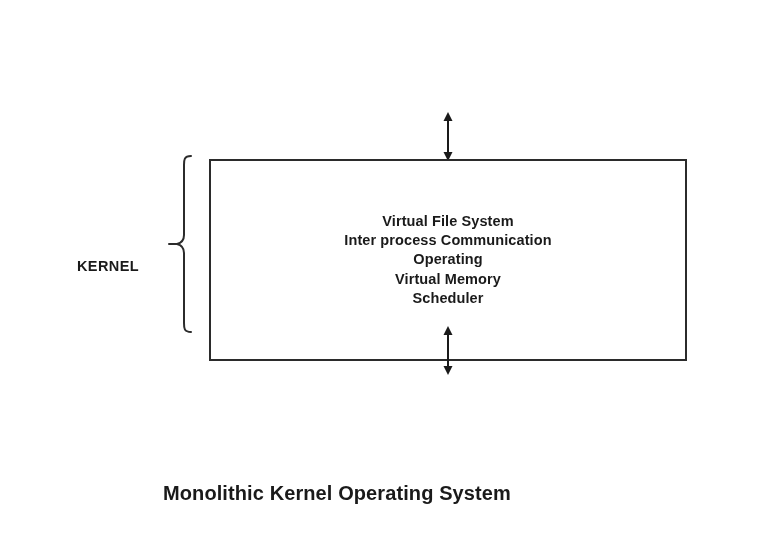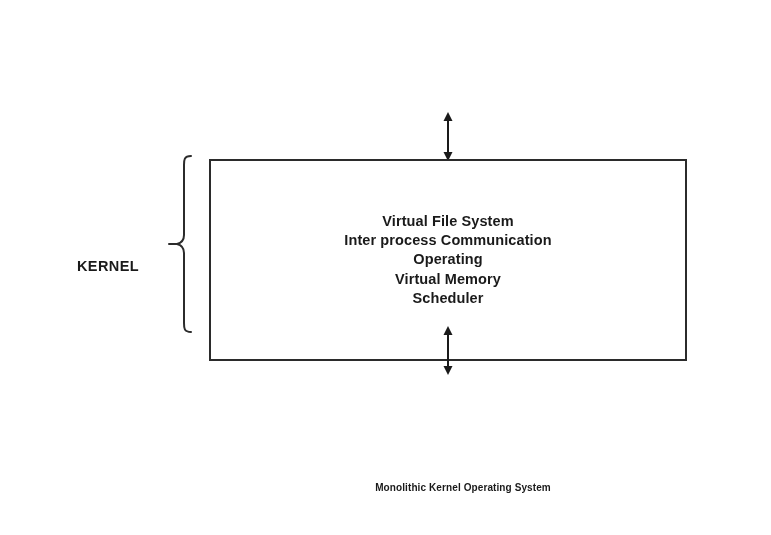--- a/index.html
+++ b/index.html
@@ -115,22 +115,22 @@
     color: #1a1a1a;
     letter-spacing: 0.4px;
     margin-top: 28px;
   }
 
   #diagram-caption {
     position: absolute;
     left: 163px;
     top: 482px;
     width: 600px;
-    text-align: center;
-    font-size: 10px;
+    text-align: left;
+    font-size: 20px;
     font-weight: bold;
     color: #1a1a1a;
     letter-spacing: 0.1px;
   }
 </style>
 </head>
 <body>
 
 <div id="diagram-root">
 

